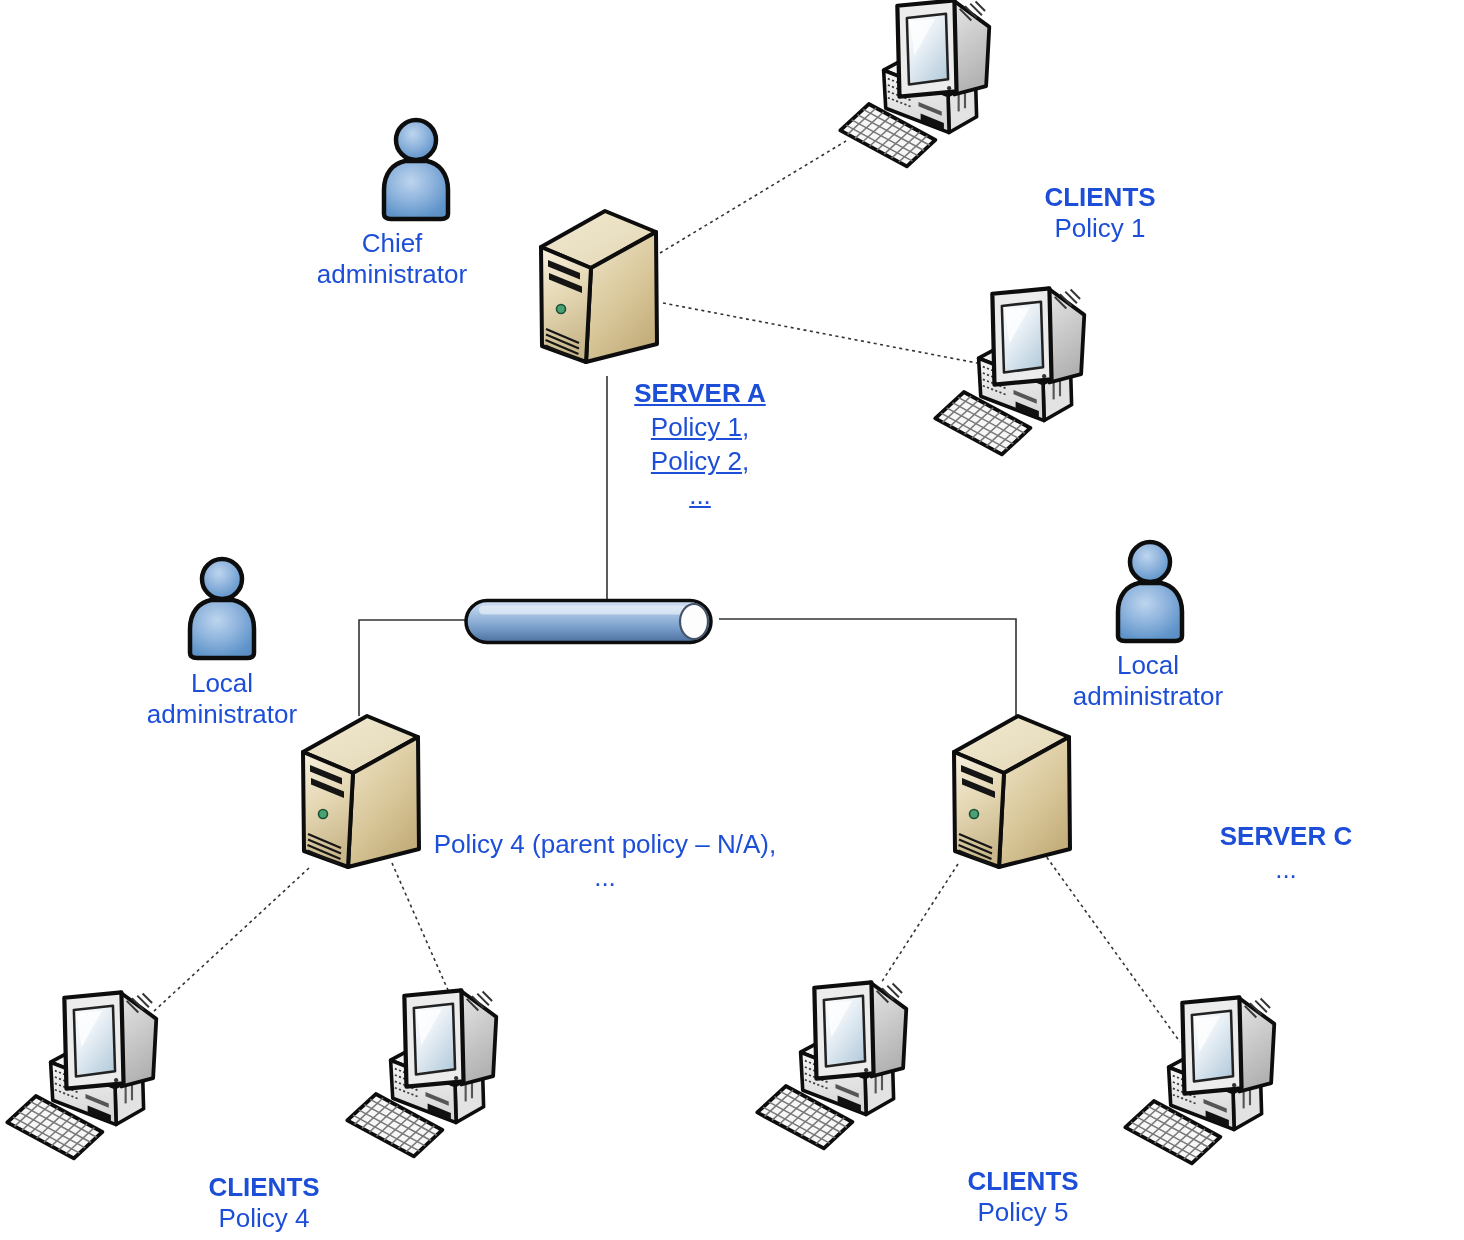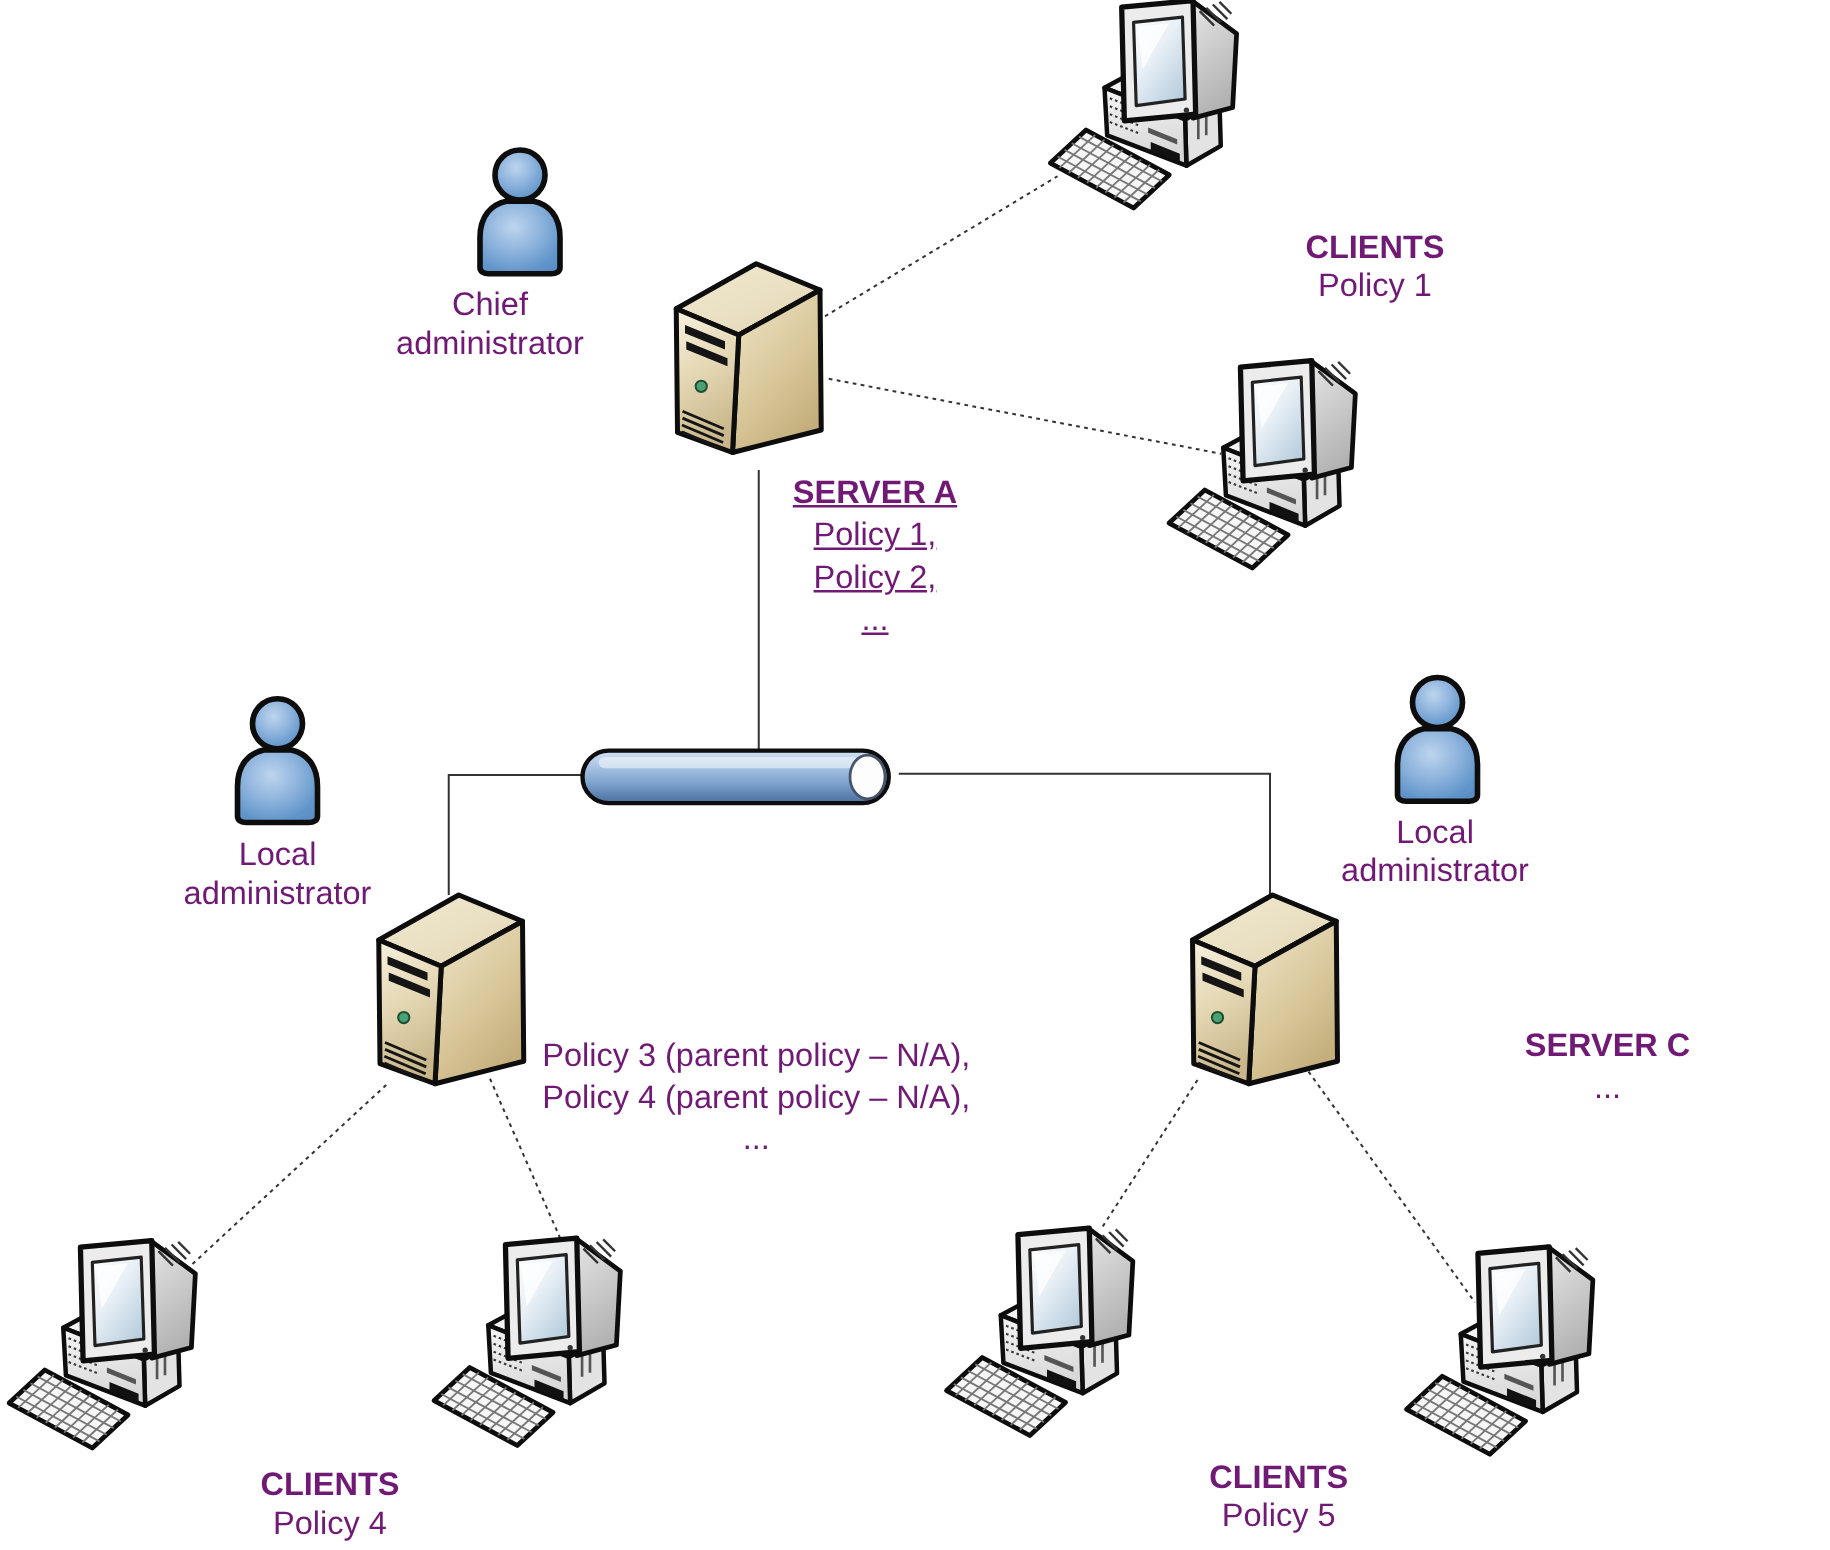--- a/index.html
+++ b/index.html
@@ -1,20 +1,20 @@
 <!DOCTYPE html>
 <html><head>
 <meta charset="utf-8">
 <style>
   html,body{margin:0;padding:0;background:#ffffff;}
   #canvas{position:relative;width:1464px;height:1240px;background:#ffffff;overflow:hidden;
           font-family:"Liberation Sans",sans-serif;color:#1a1a1a;}
   .abs{position:absolute;}
   .label{position:absolute;transform:translateX(-50%);text-align:center;
-         font-size:26px;line-height:32px;white-space:nowrap;color:#701a75;}
+         font-size:26px;line-height:32px;white-space:nowrap;color:#1d4ed8;}
   .label .ttl{font-weight:bold;}
   .lh34{line-height:34px;text-decoration:underline;}
   .lh33{line-height:33px;}
   .lh31{line-height:31px;}
   svg{display:block;}
 </style>
 </head>
 <body>
 
 <div id="canvas">
@@ -217,21 +217,20 @@
     <div>Local</div>
     <div>administrator</div>
   </div>
 
   <div class="label lh31" style="left:1148px;top:650px">
     <div>Local</div>
     <div>administrator</div>
   </div>
 
   <div class="label lh33" style="left:605px;top:828px">
-    <div>Policy 3 (parent policy – N/A),</div>
     <div>Policy 4 (parent policy – N/A),</div>
     <div>...</div>
   </div>
 
   <div class="label lh33" style="left:1286px;top:820px">
     <div class="ttl">SERVER C</div>
     <div>...</div>
   </div>
 
   <div class="label lh31" style="left:264px;top:1172px">

